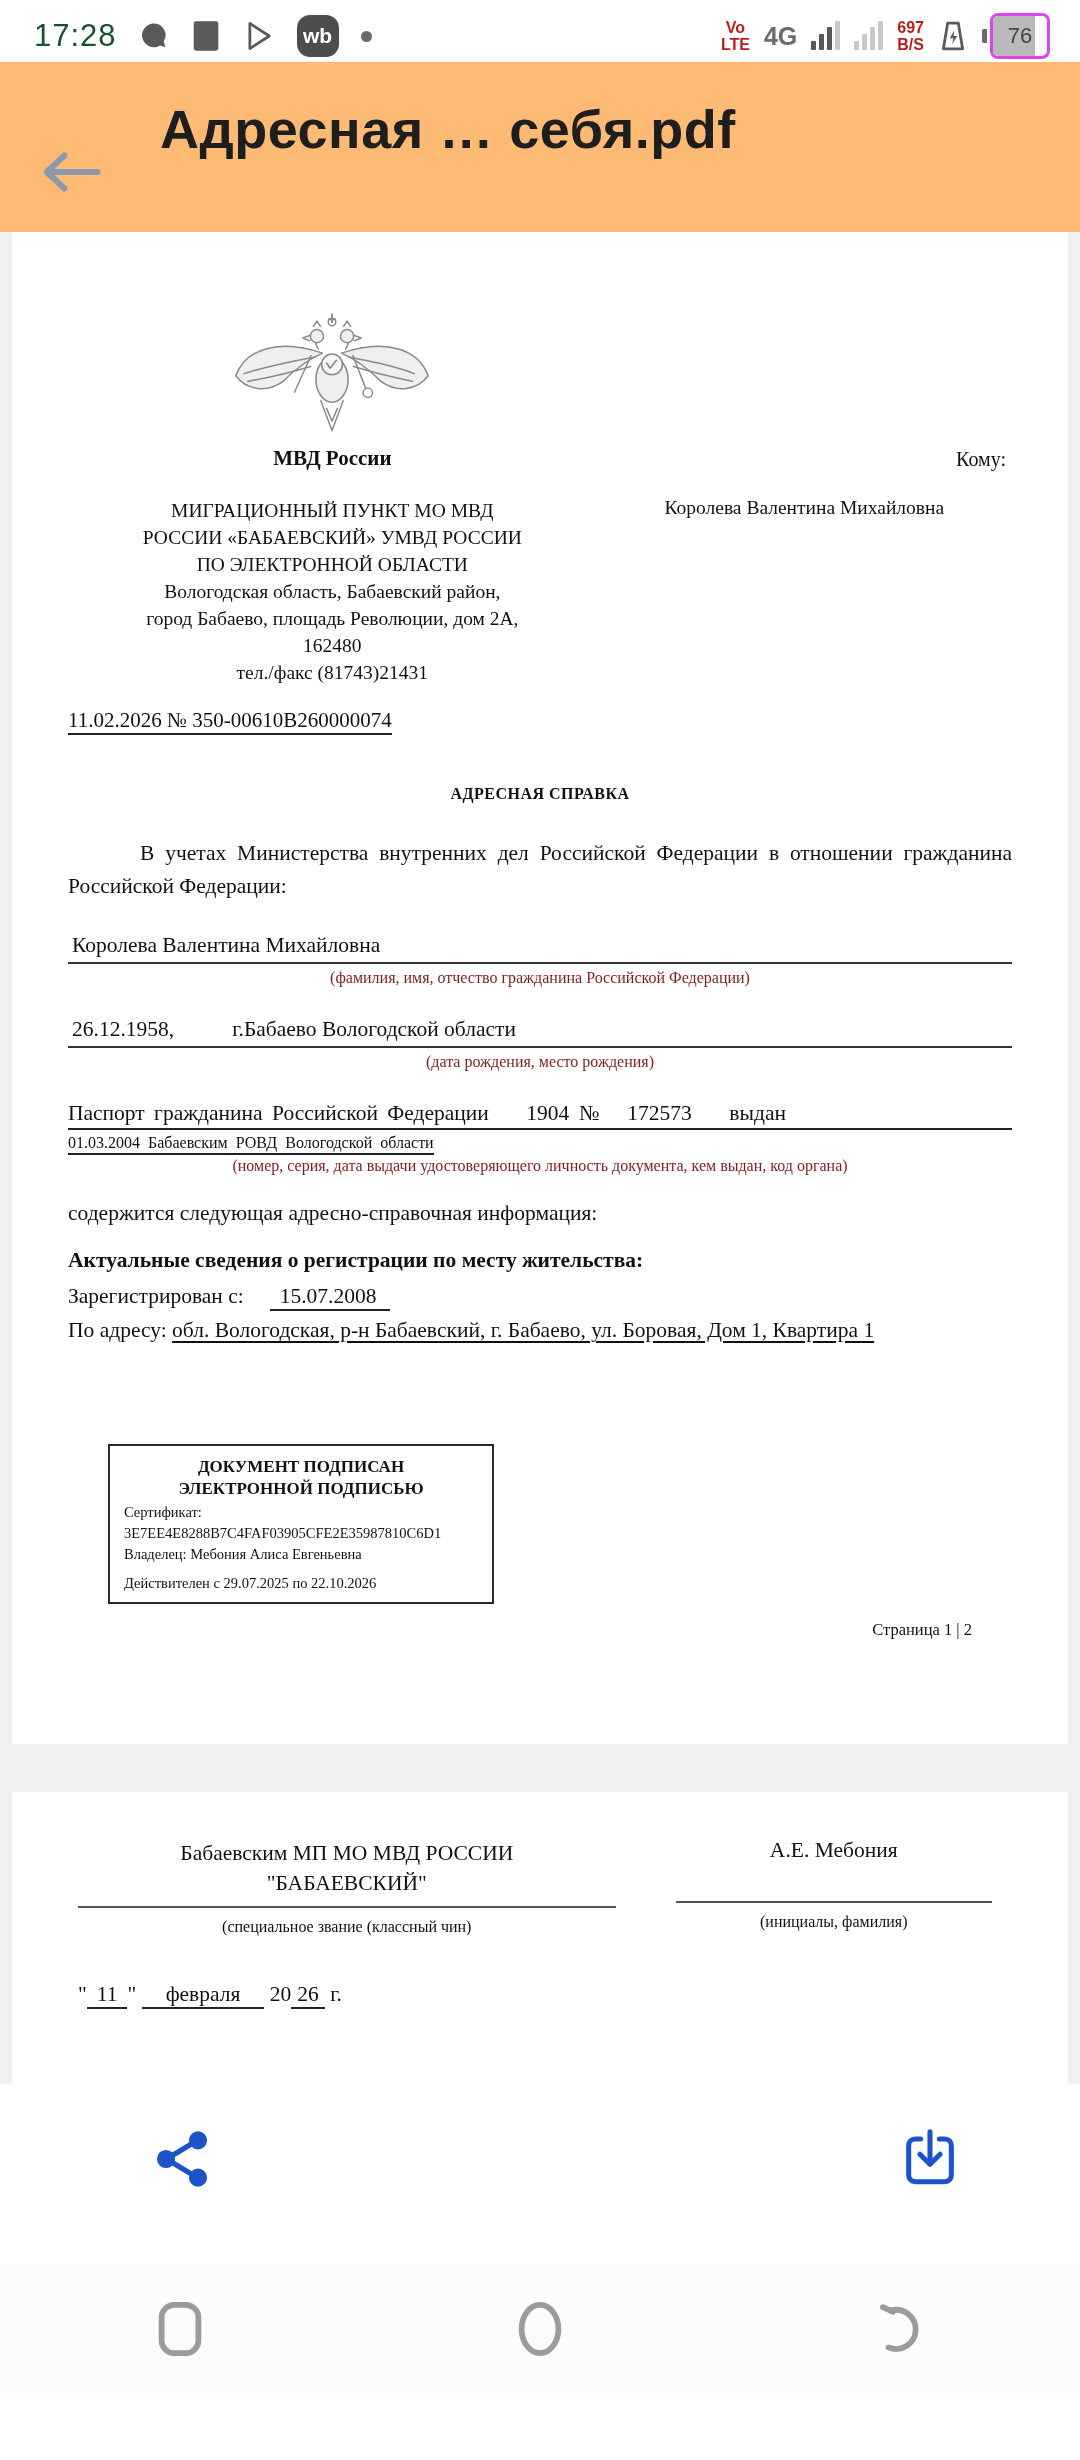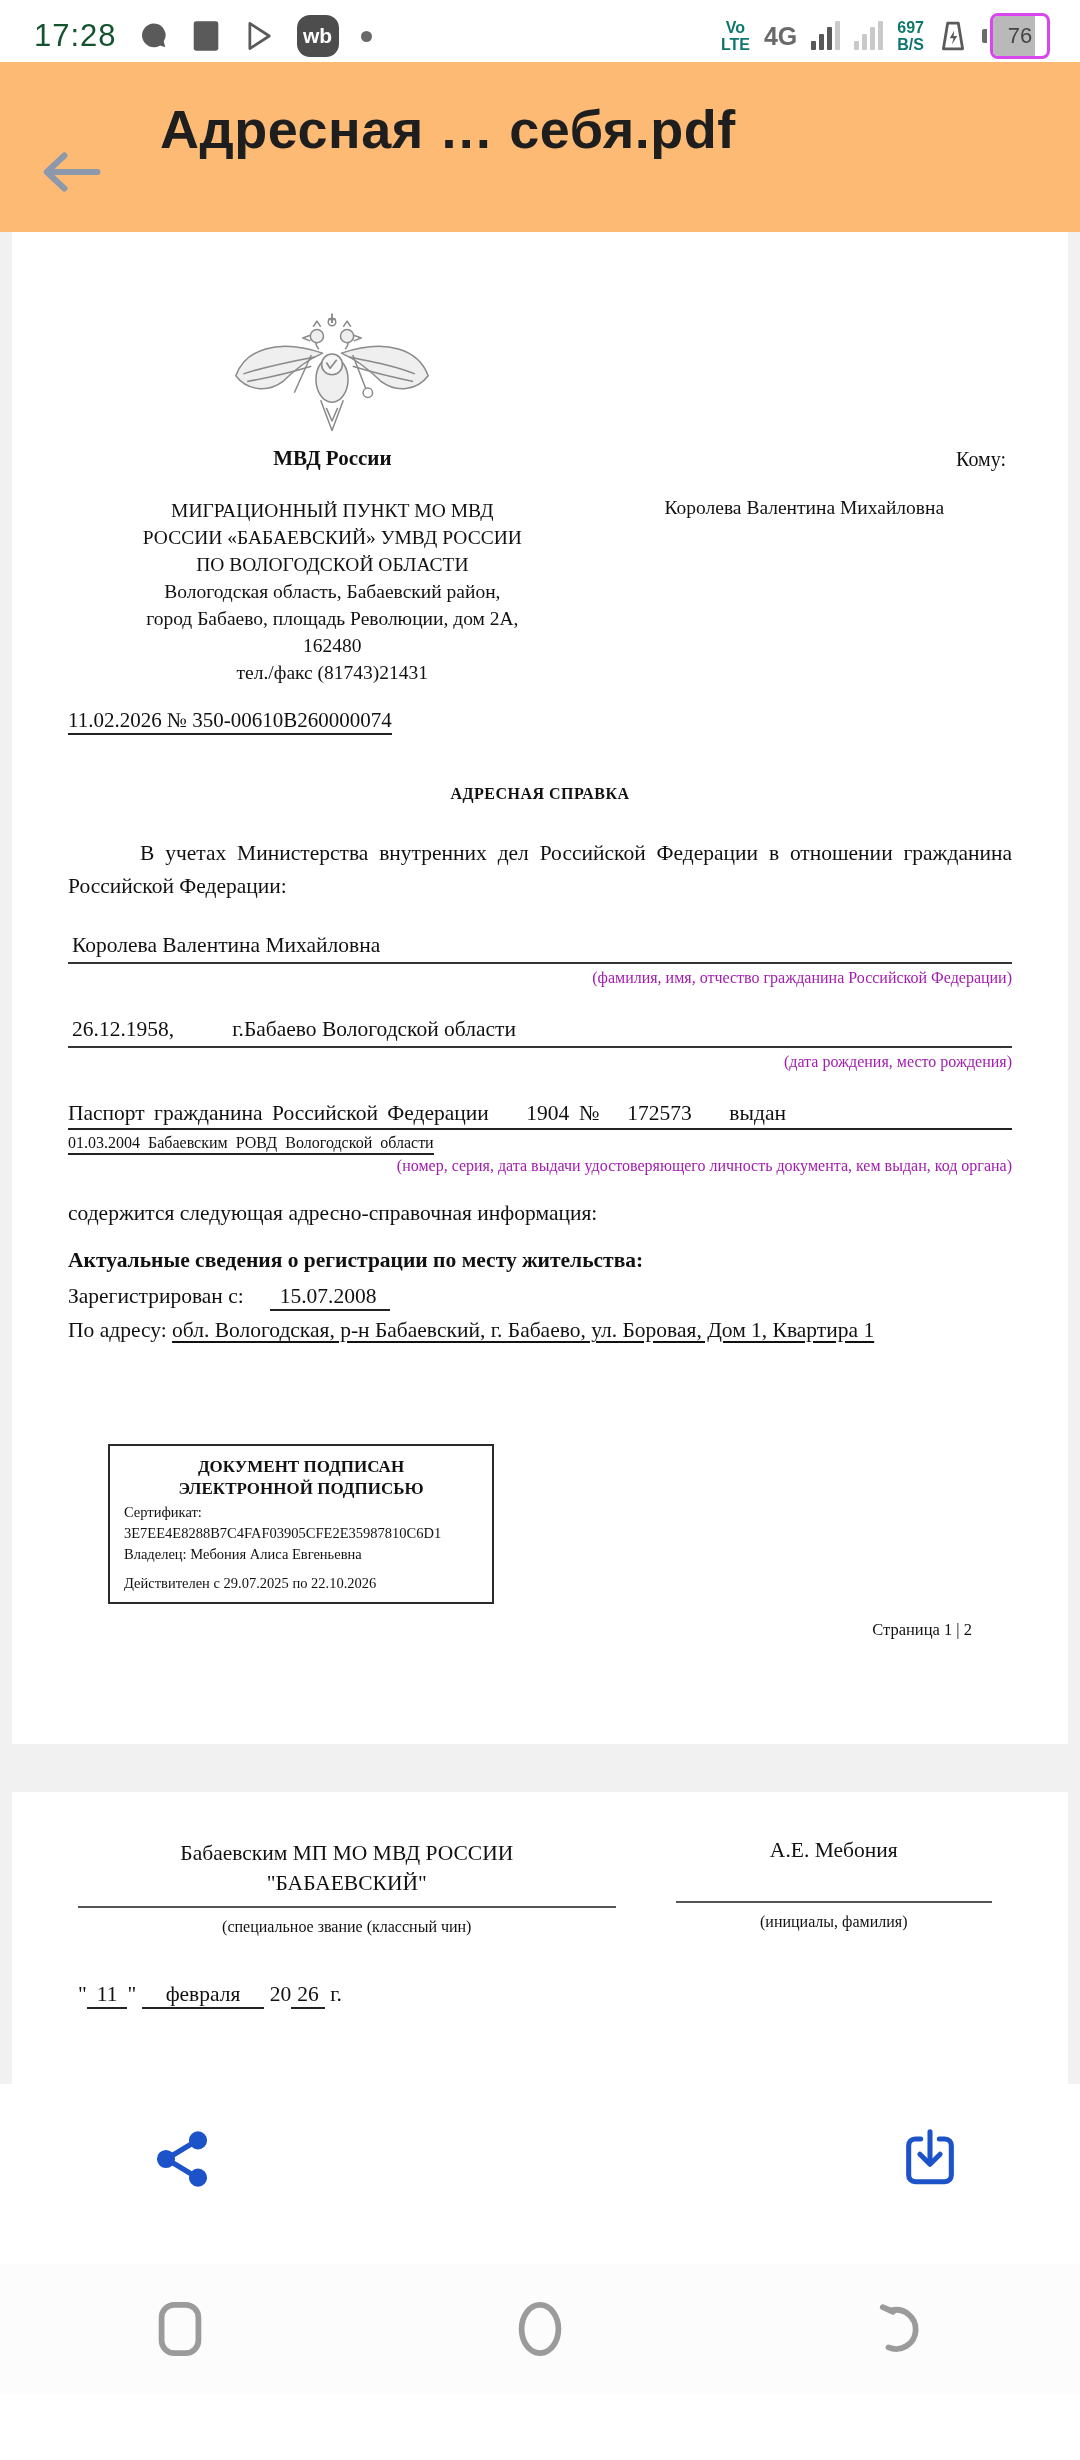--- a/index.html
+++ b/index.html
@@ -12,21 +12,21 @@
 
   
   .status-bar {
     height:62px; display:flex; align-items:center;
     padding:10px 30px 0 34px; color:#585858;
   }
   .sb-left { display:flex; align-items:center; gap:22px; }
   .sb-time { font-size:31px; color:#14532d; letter-spacing:1px; }
   .sb-ic { display:flex; align-items:center; }
   .sb-right { margin-left:auto; display:flex; align-items:center; gap:14px; }
-  .stack { display:flex; flex-direction:column; align-items:center; line-height:17px; font-size:16px; font-weight:bold; color:#0f766e; }
+  .stack { display:flex; flex-direction:column; align-items:center; line-height:17px; font-size:16px; font-weight:bold; color:#b91c1c; }
   .net4g { font-size:25px; font-weight:bold; color:#6a6a6a; }
   .bars { display:flex; align-items:flex-end; gap:3px; height:28px; }
   .bars i { display:block; width:5px; border-radius:1px; background:#585858; }
   .bars i.lt { background:#c9c9c9; }
   .battery { display:flex; align-items:center; gap:3px; }
   .batt-body {
     width:60px; height:46px; border:3px solid #d946ef; border-radius:8px;
     display:flex; align-items:center; justify-content:center; position:relative; overflow:hidden;
   }
   .batt-fill { position:absolute; left:0; top:0; bottom:0; width:78%; background:#b9b9b9; }
@@ -64,21 +64,21 @@
   .org-bold { font-weight:bold; font-size:21px; text-align:center; margin-top:4px; }
   .komu { text-align:right; font-size:20px; padding-right:6px; align-self:end; }
   .org-lines { text-align:center; font-size:19.5px; line-height:27px; margin-top:26px; }
   .recipient { text-align:center; font-size:19.5px; margin-top:26px; }
   .ref-line { margin-top:22px; font-size:21px; }
   .uline { border-bottom:2px solid #222; padding-bottom:1px; }
   .doc-title { text-align:center; font-weight:bold; font-size:16px; letter-spacing:0.5px; margin-top:52px; }
   .intro { margin-top:34px; font-size:21.5px; line-height:33px; text-align:justify; text-indent:72px; }
 
   .field { margin-top:30px; }
-  .field-caption { text-align:right; font-size:16px; margin-top:5px; color:#a21caf; }
+  .field-caption { text-align:center; font-size:16px; margin-top:5px; color:#7f1d1d; }
   .birth-place { margin-left:58px; }
 
   .passport-l1 { font-size:21.5px; white-space:pre; word-spacing:4px; border-bottom:2px solid #222; padding-bottom:2px; }
   .passport-l2 { font-size:16px; word-spacing:4px; margin-top:4px; }
   .passport-l2 span { border-bottom:2px solid #222; padding-bottom:2px; }
 
   .contains { margin-top:26px; font-size:21.5px; }
   .actual { margin-top:22px; font-size:21.5px; font-weight:bold; }
   .regline { margin-top:6px; font-size:21.5px; line-height:34px; }
   .regline .udate { border-bottom:2px solid #222; margin-left:26px; padding:0 14px 1px 10px; }
@@ -226,21 +226,21 @@
         </svg>
         <div class="org-bold">МВД России</div>
       </div>
       <div class="komu">Кому:</div>
     </div>
 
     <div class="top-grid">
       <div class="org-lines">
         <div>МИГРАЦИОННЫЙ ПУНКТ МО МВД</div>
         <div>РОССИИ «БАБАЕВСКИЙ» УМВД РОССИИ</div>
-        <div>ПО ВОЛОГОДСКОЙ ОБЛАСТИ</div>
+        <div>ПО ЭЛЕКТРОННОЙ ОБЛАСТИ</div>
         <div>Вологодская область, Бабаевский район,</div>
         <div>город Бабаево, площадь Революции, дом 2А,</div>
         <div>162480</div>
         <div>тел./факс (81743)21431</div>
       </div>
       <div class="recipient">Королева Валентина Михайловна</div>
     </div>
 
     <div class="ref-line">
       <span class="uline">11.02.2026 № 350-00610В260000074</span>

